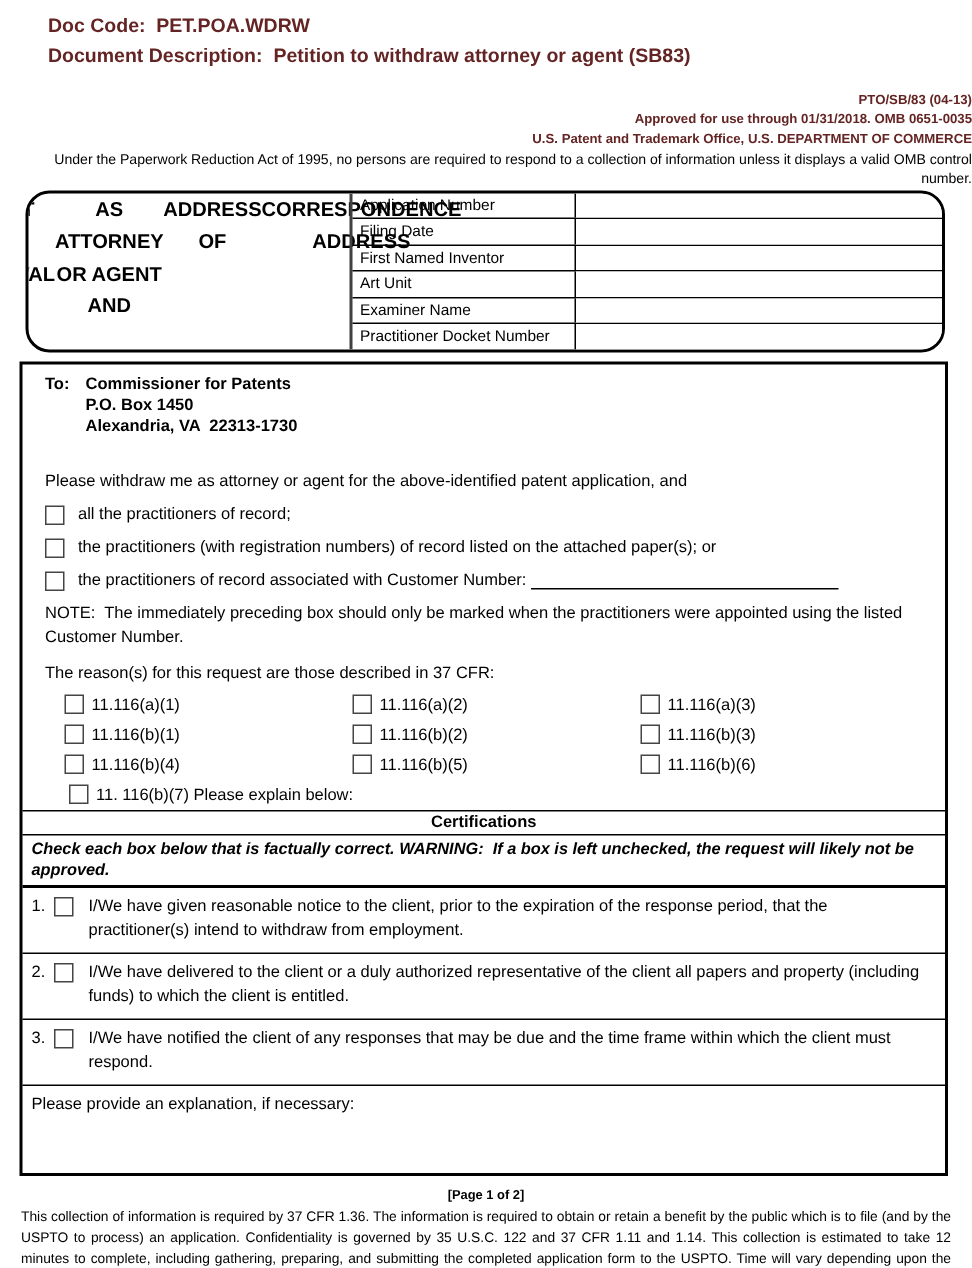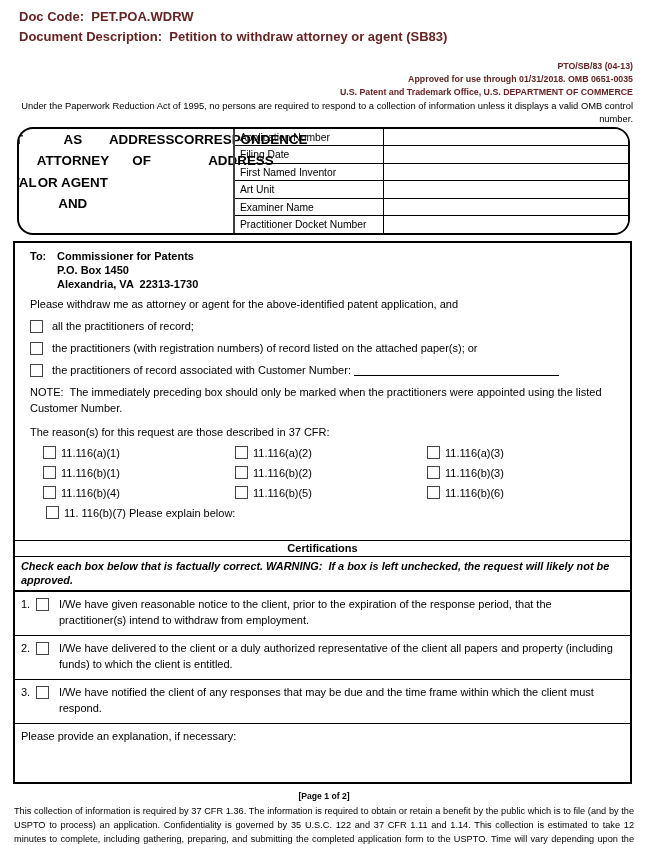--- a/index.html
+++ b/index.html
@@ -4,41 +4,41 @@
 <style>
   * { margin:0; padding:0; box-sizing:border-box; }
   html,body { background:#fff; }
   .page {
     position:relative; width:648px; height:845px; background:#ffffff;
     font-family:"Liberation Sans", sans-serif; color:#000; overflow:hidden;
   }
   .pre { white-space:pre-wrap; }
 
   
-  .doc-codes { padding:7px 0 0 19px; font-size:13px; font-weight:bold; color:#632423; line-height:1.55; }
-
-  
-  .meta { margin-top:13px; padding-right:15px; text-align:right; color:#632423; font-weight:bold; font-size:8.8px; line-height:1.45; }
+  .doc-codes { padding:7px 0 0 32px; font-size:13px; font-weight:bold; color:#632423; line-height:1.55; }
+
+  
+  .meta { margin-top:13px; text-align:right; color:#632423; font-weight:bold; font-size:8.8px; line-height:1.45; }
   .meta .paperwork { color:#000; font-weight:normal; font-size:9.4px; }
 
   
   .title-box { margin:1px 0 0 17px; width:613px; height:108px; border:2px solid #000; border-radius:16px; display:flex; overflow:hidden; background:#fff; }
   .title-cell { width:214px; display:flex; justify-content:center; text-align:center; font-weight:bold; font-size:13.4px; line-height:1.6; }
   .fields { flex:1; border-left:2px solid #404040; display:flex; flex-direction:column; }
   .frow { flex:1; display:flex; border-bottom:1px solid #000; }
   .frow:last-child { border-bottom:none; }
   .flabel { width:149px; border-right:1px solid #000; font-size:10.3px; display:flex; align-items:center; padding-left:5px; }
   .fvalue { flex:1; background:#fff; }
 
   
   .main-box { margin:6px 0 0 13px; width:619px; border:2px solid #000; font-size:11px; background:#fff; }
   .sec-top { height:297px; padding:6px 14px 0 15px; overflow:hidden; }
   .to-row { display:flex; font-weight:bold; line-height:1.3; }
   .to-label { width:27px; flex:none; }
-  .intro { margin-top:5px; line-height:1.3; }
+  .intro { margin-top:22px; line-height:1.3; }
   .opt { display:flex; align-items:center; margin-top:9px; }
   .cb { width:13px; height:13px; border:1px solid #444; background:#fff; flex:none; }
   .opt .cb { margin-right:9px; }
   .blank-line { display:inline-block; width:205px; border-bottom:1px solid #000; height:11px; margin-left:3px; }
   .note { margin-top:8px; max-width:578px; line-height:1.45; }
   .reasons-intro { margin-top:8px; line-height:1.3; }
   .reasons-grid { margin:7px 0 0 13px; display:grid; grid-template-columns:192px 192px 1fr; row-gap:7px; }
   .ritem { display:flex; align-items:center; }
   .ritem .cb { margin-right:5px; }
   .b7 { margin:7px 0 0 16px;text-align:right; }

